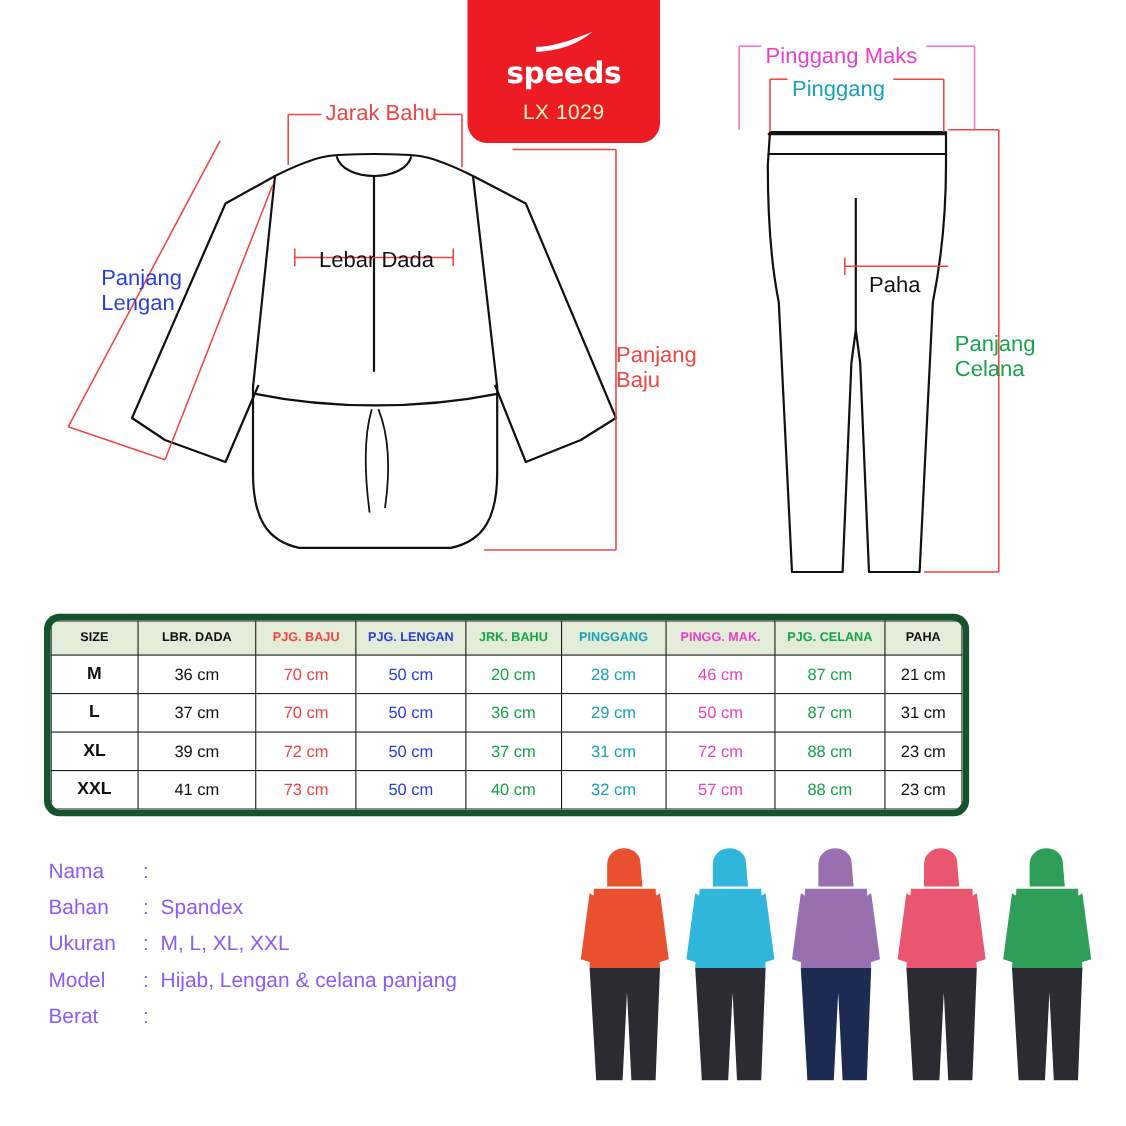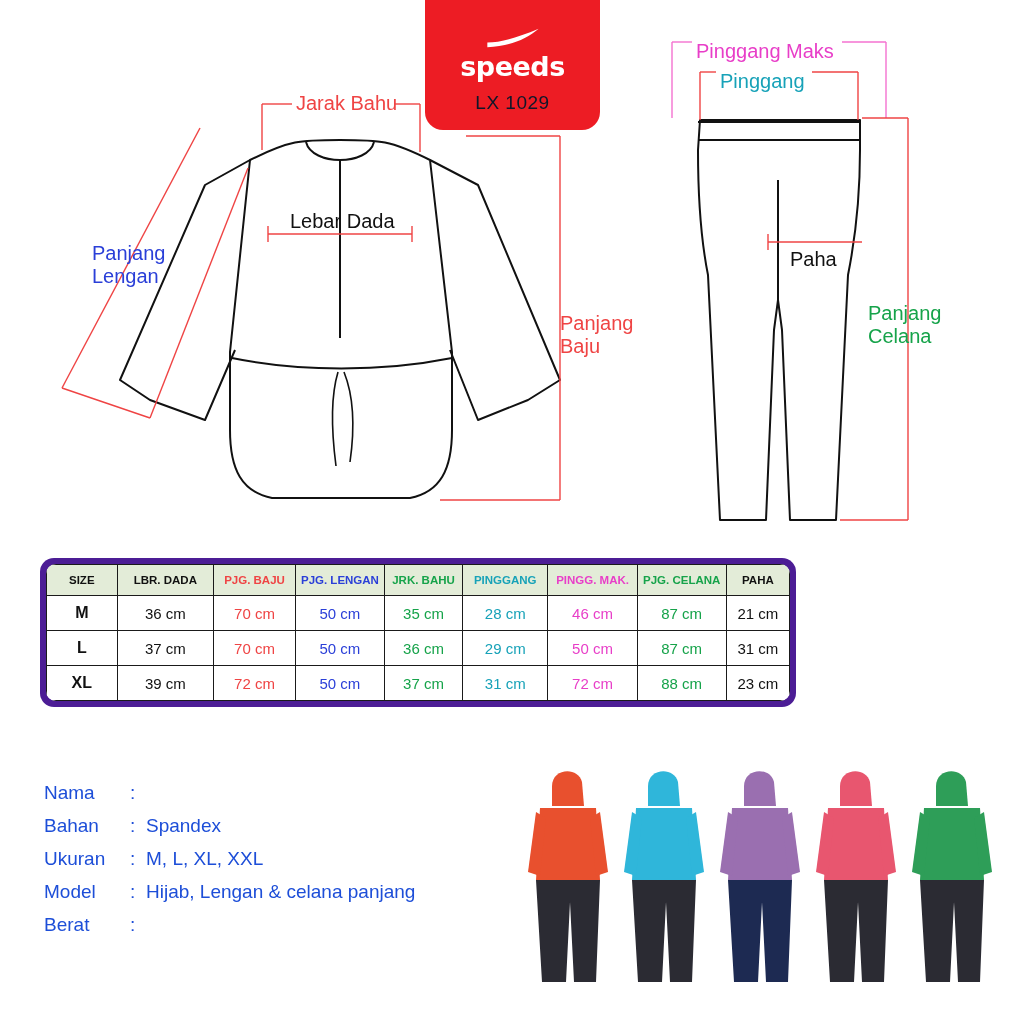--- a/index.html
+++ b/index.html
@@ -19,53 +19,53 @@
     width:175px; height:158px;
     background:#ed1c24; border-radius:18px;
     display:flex; flex-direction:column; align-items:center; justify-content:flex-end;
     padding-bottom:16px; z-index:30;
   }
   .brand-swoosh{ width:58px; height:22px; margin-bottom:2px; }
   .brand-name{
     color:#fff; font-weight:bold; font-size:27px; letter-spacing:-0.5px;
     font-family:"DejaVu Sans", sans-serif;
   }
-  .brand-code{ color:#0f172a; font-size:19px; margin-top:10px; letter-spacing:.5px; }
+  .brand-code{ color:#fef9c3; font-size:19px; margin-top:10px; letter-spacing:.5px; }
 
   
   .illus { position:absolute; left:0; top:0; width:1024px; height:540px; }
   .illus svg { position:absolute; left:0; top:0; }
 
   .lbl { position:absolute; font-size:20px; line-height:1.15; font-weight:normal; white-space:pre; }
   .lbl-blue   { color:#2a3fd8; }
   .lbl-red    { color:#ef4444; }
   .lbl-green  { color:#16a34a; }
   .lbl-teal   { color:#17a2b8; }
   .lbl-mag    { color:#e83ec8; }
   .lbl-dark   { color:#111; }
 
   
   .table-wrap{
-    position:absolute; left:40px; top:558px; width:756px;
-    background:#4c1d95; border-radius:14px; padding:6px;
+    position:absolute; left:40px; top:558px; width:841px;
+    background:#14532d; border-radius:14px; padding:6px;
   }
   table{ border-collapse:collapse; width:100%; table-layout:fixed; background:#fff; border-radius:10px; overflow:hidden; }
   th, td{
     border:1px solid #1a1a1a;
     text-align:center; font-size:15px; padding:8px 2px; background:#fff;
   }
   thead th{ background:#e3ecd8; font-size:11.5px; font-weight:bold; padding:9px 2px; }
   tbody td:first-child{ font-weight:bold; font-size:16px; }
   .c-black{color:#111;} .c-red{color:#ef4444;} .c-blue{color:#2a3fd8;}
   .c-green{color:#16a34a;} .c-teal{color:#17a2b8;} .c-mag{color:#e83ec8;}
   .c-green2{color:#16a34a;}
 
   
   .specs{ position:absolute; left:44px; top:782px; width:470px; }
-  .spec-row{ display:flex; font-size:19px; color:#1d4ed8; margin-bottom:11px; }
+  .spec-row{ display:flex; font-size:19px; color:#8b5cf6; margin-bottom:11px; }
   .spec-key{ width:86px; }
   .spec-sep{ width:16px; }
   .spec-val{ flex:1; }
 
   
   .models{ position:absolute; left:512px; top:752px; width:500px; height:260px; }
 </style>
 </head>
 <body>
 
@@ -139,21 +139,21 @@
         <path d="M768 242 L862 242" stroke="#ef4444"></path>
         <path d="M768 234 L768 250" stroke="#ef4444"></path>
 
         <path d="M908 118 L908 520" stroke="#ef4444"></path>
         <path d="M862 118 L908 118" stroke="#ef4444"></path>
         <path d="M840 520 L908 520" stroke="#ef4444"></path>
       </g>
     </svg>
 
     <div class="lbl lbl-red" style="left:296px; top:92px;">Jarak Bahu</div>
-    <div class="lbl lbl-dark" style="left:290px; top:210px;">Lebar Dada</div>
+    <div class="lbl lbl-dark" style="left:290px; top:226px;">Lebar Dada</div>
     <div class="lbl lbl-blue" style="left:92px;  top:242px;">Panjang
 Lengan</div>
     <div class="lbl lbl-red" style="left:560px; top:312px;">Panjang
 Baju</div>
     <div class="lbl lbl-mag" style="left:696px; top:40px;">Pinggang Maks</div>
     <div class="lbl lbl-teal" style="left:720px; top:70px;">Pinggang</div>
     <div class="lbl lbl-dark" style="left:790px; top:248px;">Paha</div>
     <div class="lbl lbl-green" style="left:868px; top:302px;">Panjang
 Celana</div>
   </div>
@@ -191,21 +191,21 @@
           <th class="c-green2">PJG. CELANA</th>
           <th class="c-black">PAHA</th>
         </tr>
       </thead>
       <tbody>
         <tr>
           <td class="c-black">M</td>
           <td class="c-black">36 cm</td>
           <td class="c-red">70 cm</td>
           <td class="c-blue">50 cm</td>
-          <td class="c-green">35 cm</td>
+          <td class="c-green">20 cm</td>
           <td class="c-teal">28 cm</td>
           <td class="c-mag">46 cm</td>
           <td class="c-green2">87 cm</td>
           <td class="c-black">21 cm</td>
         </tr>
         <tr>
           <td class="c-black">L</td>
           <td class="c-black">37 cm</td>
           <td class="c-red">70 cm</td>
           <td class="c-blue">50 cm</td>
@@ -219,20 +219,31 @@
           <td class="c-black">XL</td>
           <td class="c-black">39 cm</td>
           <td class="c-red">72 cm</td>
           <td class="c-blue">50 cm</td>
           <td class="c-green">37 cm</td>
           <td class="c-teal">31 cm</td>
           <td class="c-mag">72 cm</td>
           <td class="c-green2">88 cm</td>
           <td class="c-black">23 cm</td>
         </tr>
+        <tr>
+          <td class="c-black">XXL</td>
+          <td class="c-black">41 cm</td>
+          <td class="c-red">73 cm</td>
+          <td class="c-blue">50 cm</td>
+          <td class="c-green">40 cm</td>
+          <td class="c-teal">32 cm</td>
+          <td class="c-mag">57 cm</td>
+          <td class="c-green2">88 cm</td>
+          <td class="c-black">23 cm</td>
+        </tr>
       </tbody>
     </table>
   </div>
 
   <div class="specs">
     <div class="spec-row">
       <div class="spec-key">Nama</div>
       <div class="spec-sep">:</div>
     </div>
     <div class="spec-row">

